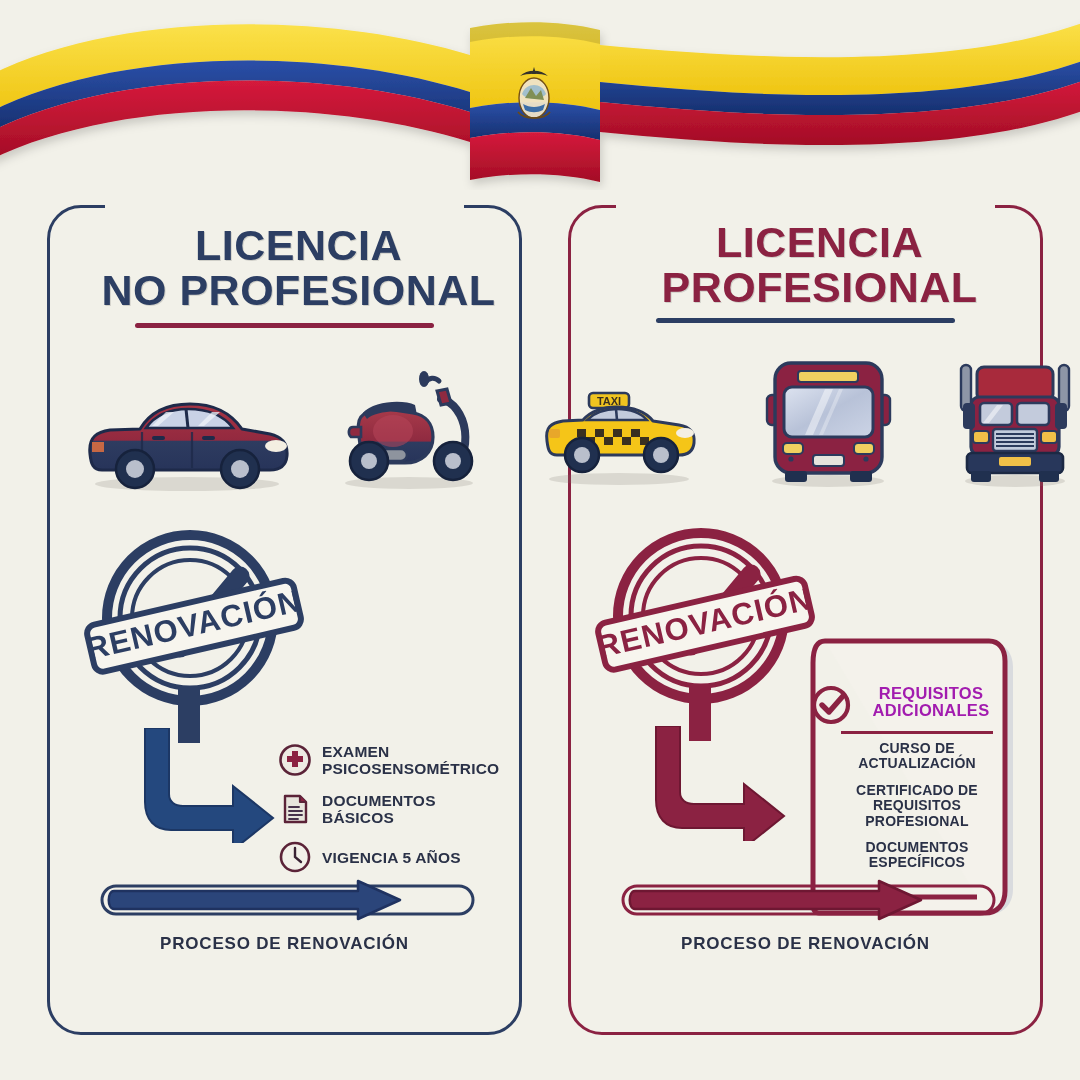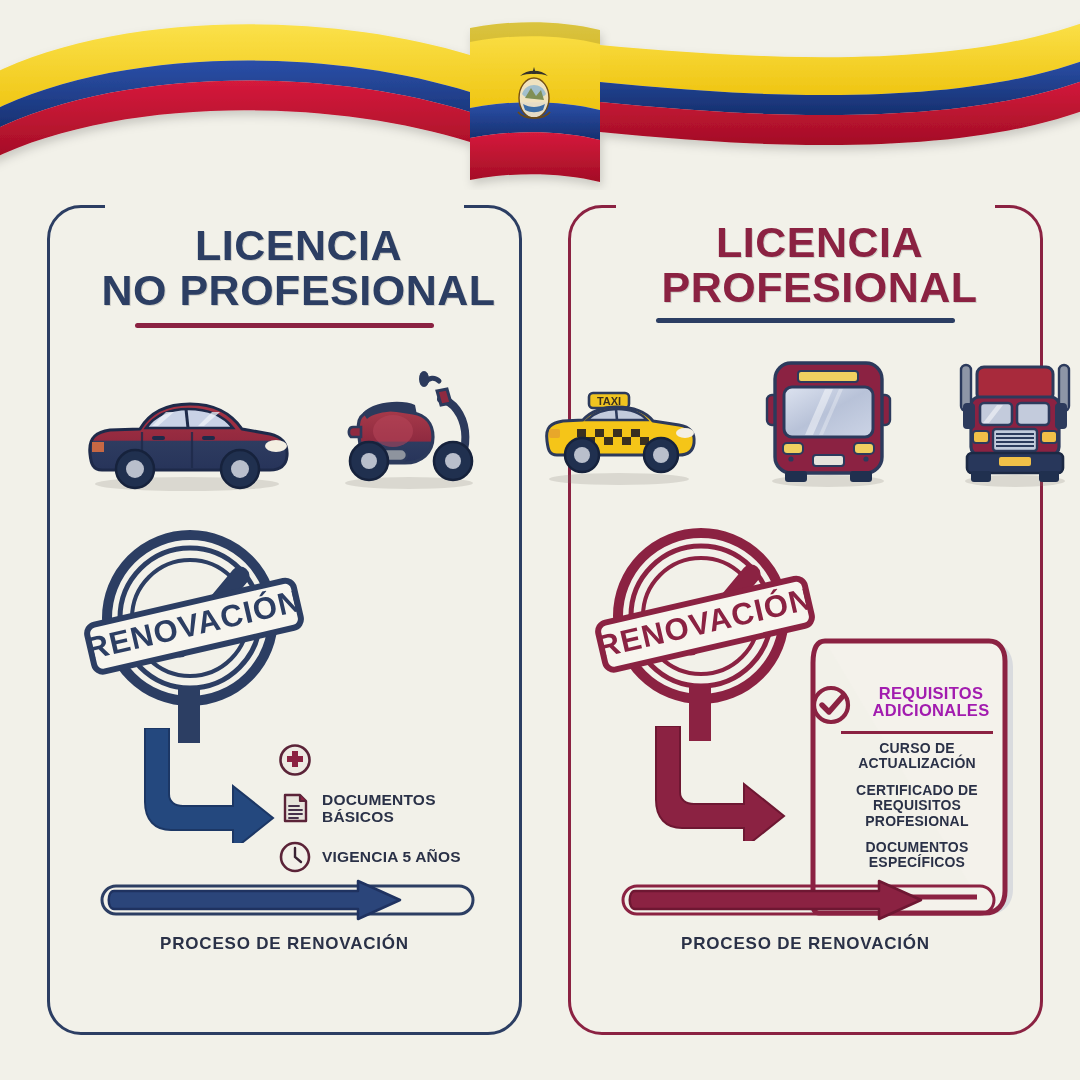--- a/index.html
+++ b/index.html
@@ -233,20 +233,24 @@
     </div>
 
     <div class="reqlist">
       <div class="reqrow">
         <div class="ico">
           <svg width="34" height="34" viewBox="0 0 34 34">
             <circle cx="17" cy="17" r="14.5" fill="#EDEAE3" stroke="#5B2338" stroke-width="2.6"></circle>
             <path d="M14,8 h6 v5 h5 v6 h-5 v5 h-6 v-5 h-5 v-6 h5 z" fill="#8B2242"></path>
           </svg>
         </div>
+        <div class="txt">
+          <div>EXAMEN</div>
+          <div>PSICOSENSOMÉTRICO</div>
+        </div>
       </div>
       <div class="reqrow">
         <div class="ico">
           <svg width="34" height="34" viewBox="0 0 34 34">
             <path d="M7,4 h15 l6,6 v20 h-21 z" fill="#E7E4DC" stroke="#5B2338" stroke-width="2.4" stroke-linejoin="round"></path>
             <path d="M22,4 v6 h6" fill="#8B2242" stroke="#5B2338" stroke-width="2.2" stroke-linejoin="round"></path>
             <g stroke="#46304A" stroke-width="1.9" stroke-linecap="round">
               <path d="M11,15 h10"></path>
                 <path d="M11,19 h13"></path>
                 <path d="M11,23 h13"></path>

